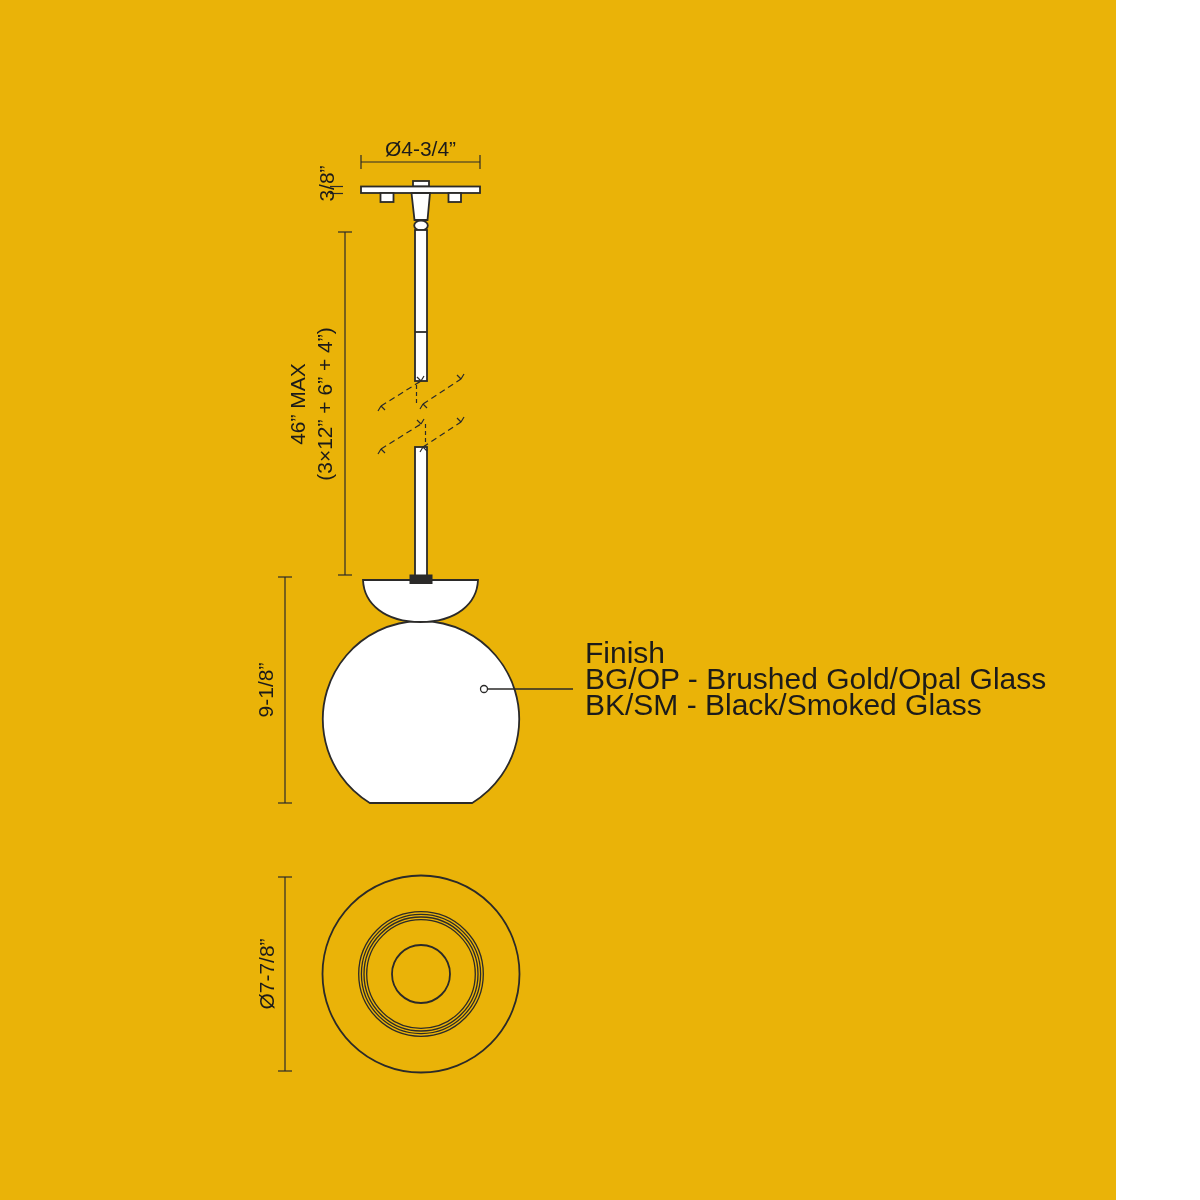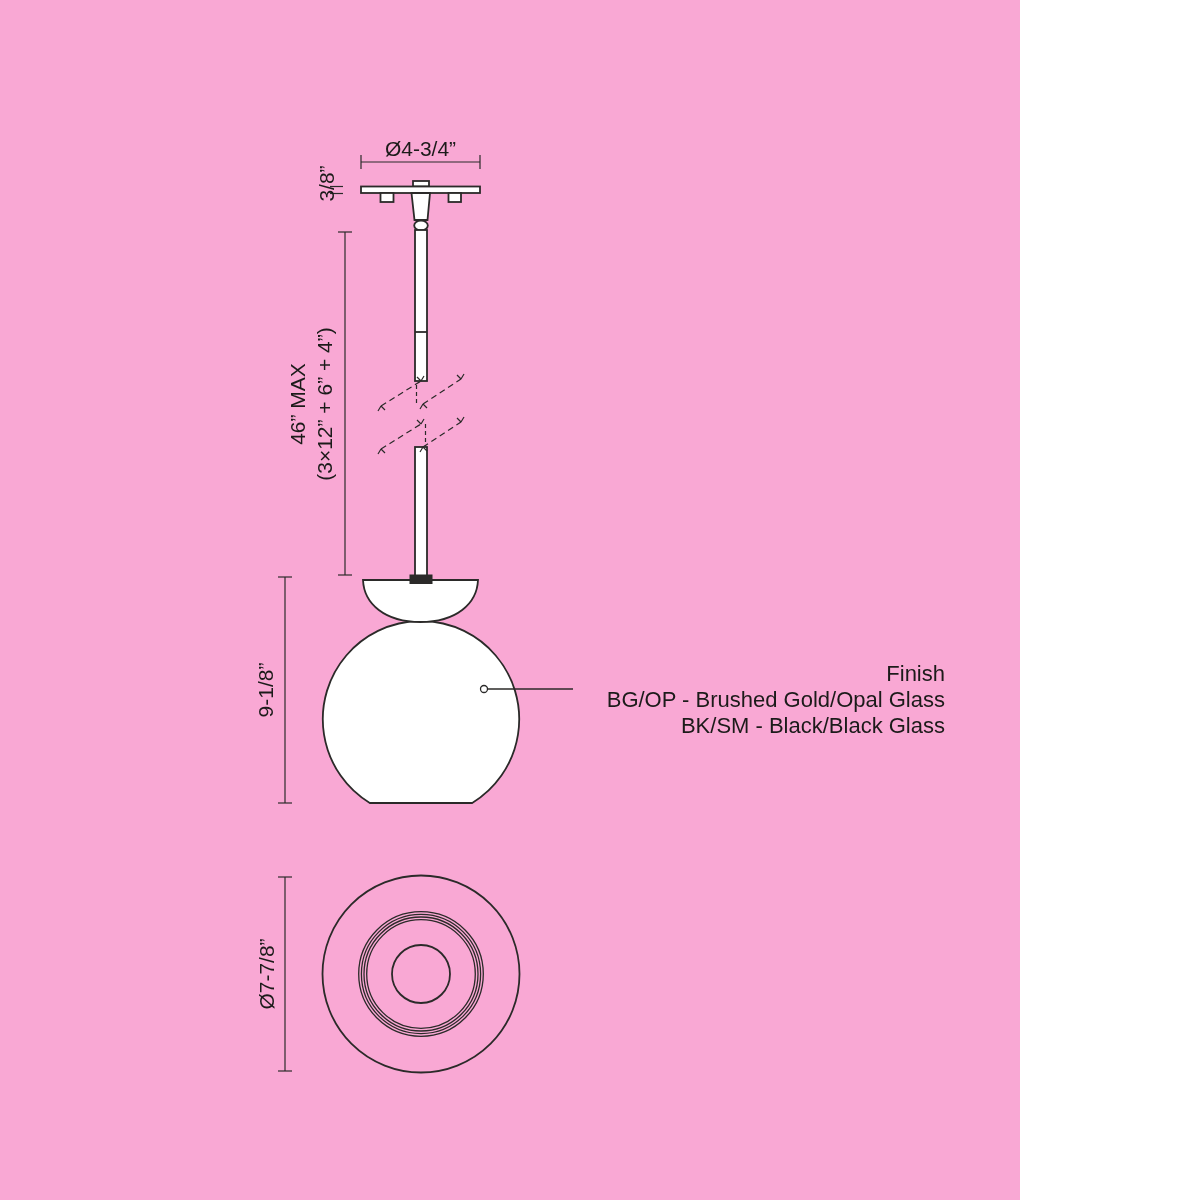--- a/index.html
+++ b/index.html
@@ -1,32 +1,32 @@
 <!DOCTYPE html>
 <html><head>
 <meta charset="utf-8">
 <style>
   * { margin:0; padding:0; box-sizing:border-box; }
   html,body { width:1200px; height:1200px; background:#ffffff; overflow:hidden;
               font-family:"Liberation Sans", sans-serif; }
-  #stage { position:relative; width:1020px; height:1200px; background:#f9a8d4; }
+  #stage { position:relative; width:1116px; height:1200px; background:#eab308; }
   svg { position:absolute; left:0; top:0; }
 
   .obj   { fill:#ffffff; stroke:#2b2a29; stroke-width:1.8; }
   .objn  { fill:none;    stroke:#2b2a29; stroke-width:1.8; }
   .fillk { fill:#2b2a29; stroke:#2b2a29; stroke-width:1; }
   .dim   { fill:none; stroke:#2b2a29; stroke-width:1.2; }
   .thin  { fill:none; stroke:#2b2a29; stroke-width:1.3; }
   .brk   { fill:none; stroke:#2b2a29; stroke-width:1.2; stroke-dasharray:6 4; }
   .brkv  { fill:none; stroke:#2b2a29; stroke-width:1.2; stroke-dasharray:4 3; }
 
   text.dimlabel { font-family:"Liberation Sans", sans-serif; font-size:21px; fill:#1c1b1a; }
 
-  #finish-block { position:absolute; left:585px; top:661px; width:360px;
-                  font-size:22px; line-height:26px; color:#1c1b1a; white-space:nowrap;text-align:right; }
+  #finish-block { position:absolute; left:585px; top:640px; width:360px;
+                  font-size:30px; line-height:26px; color:#1c1b1a; white-space:nowrap; }
 </style>
 </head>
 <body>
 
 <div id="stage">
 
   <svg width="1200" height="1200" viewBox="0 0 1200 1200">
 
     <g>
       <line class="dim" x1="361" y1="162" x2="480" y2="162"></line>
@@ -115,16 +115,16 @@
       <line class="dim" x1="285" y1="877" x2="285" y2="1071"></line>
       <line class="dim" x1="278" y1="877" x2="292" y2="877"></line>
       <line class="dim" x1="278" y1="1071" x2="292" y2="1071"></line>
       <text class="dimlabel" x="267" y="981" text-anchor="middle" transform="rotate(-90 267 974)">Ø7-7/8”</text>
     </g>
   </svg>
 
   <div id="finish-block">
     <div>Finish</div>
     <div>BG/OP - Brushed Gold/Opal Glass</div>
-    <div>BK/SM - Black/Black Glass</div>
+    <div>BK/SM - Black/Smoked Glass</div>
   </div>
 
 </div>
 
 </body></html>

